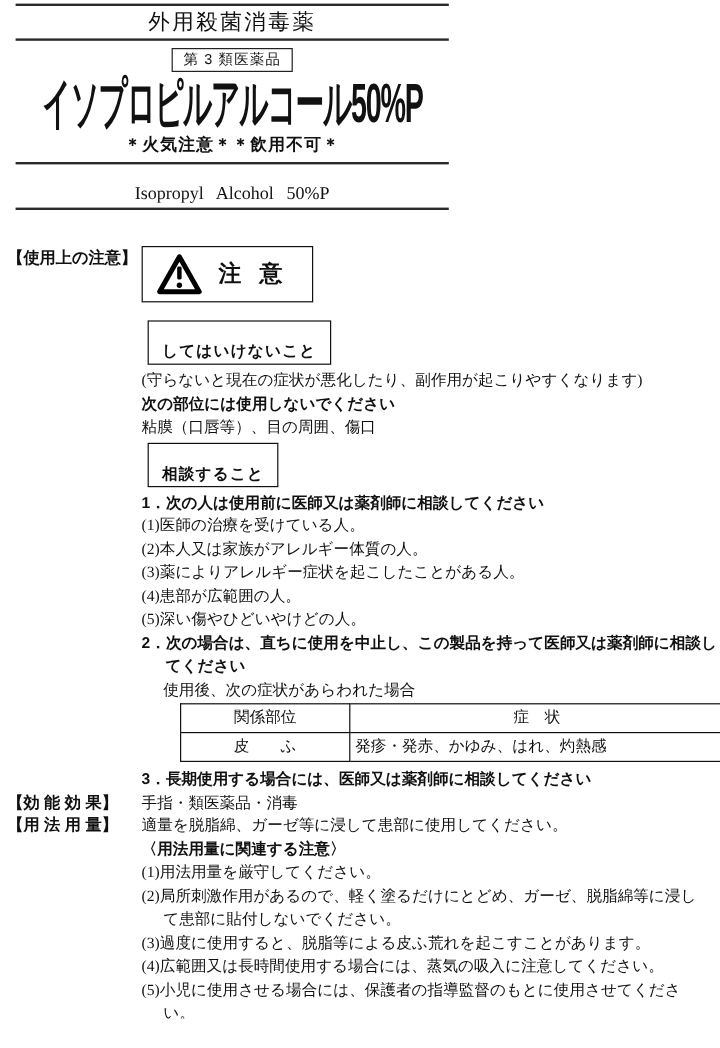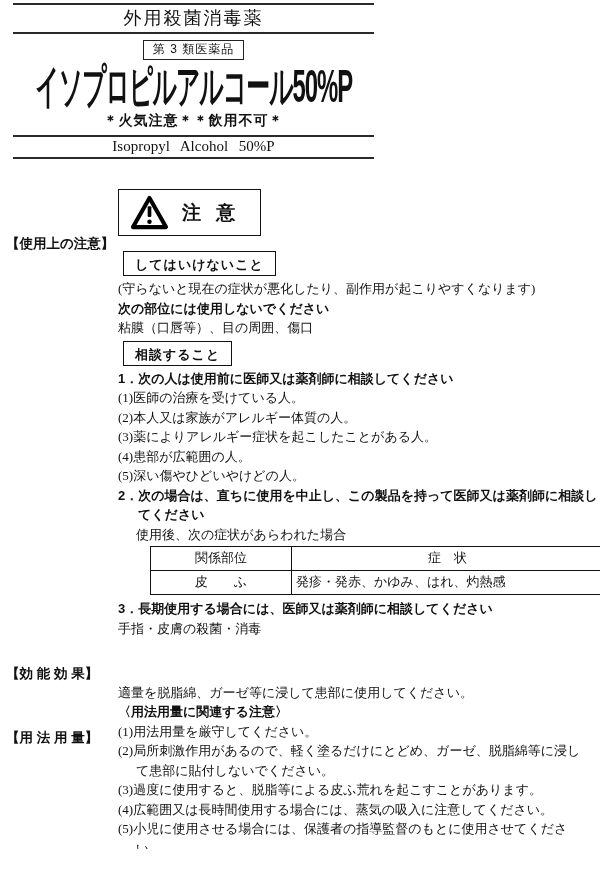--- a/index.html
+++ b/index.html
@@ -31,47 +31,47 @@
     font-weight:bold;font-size:46px;line-height:50px;
     white-space:nowrap;letter-spacing:-2px;
     transform:scaleX(0.52);transform-origin:center center;
   }
   .fire-warning{
     font-family:"Liberation Sans","DejaVu Sans",sans-serif;
     font-weight:bold;font-size:14px;text-align:center;
     letter-spacing:1px;padding:1px 0 5px;
   }
   .en-name{
-    font-size:15px;text-align:center;padding:1px 0 2px;word-spacing:7px;
+    font-size:15px;text-align:center;padding:17px 0 2px;word-spacing:7px;
   }
 
   
   .main{margin-top:30px;}
   .row{display:flex;align-items:flex-start;}
   .row-label{
     flex:0 0 112px;padding-left:6px;white-space:nowrap;
     font-family:"Liberation Sans","DejaVu Sans",sans-serif;
-    font-weight:bold;font-size:13.5px;line-height:19px;margin-top:45px;
+    font-weight:bold;font-size:13.5px;line-height:19px;
   }
   .row-content{flex:1;padding-right:10px;line-height:19.5px;}
 
   .caution-badge{
     display:inline-flex;align-items:center;gap:13px;
     border:1.8px solid #111;padding:5px 20px 5px 11px;margin:0 16px 12px 0;
     background:#fff;
   }
   .caution-text{
     font-family:"Liberation Sans","DejaVu Sans",sans-serif;
     font-weight:bold;font-size:19px;letter-spacing:5px;line-height:1;
   }
   .mini-box{
     display:inline-block;border:1.5px solid #111;
     font-family:"Liberation Sans","DejaVu Sans",sans-serif;
     font-weight:bold;font-size:13px;letter-spacing:1px;
-    padding:4px 11px 2px;margin:3px 0 3px 5px;line-height:17px;
+    padding:16px 11px 2px;margin:3px 0 3px 5px;line-height:17px;
   }
   .gothic{font-family:"Liberation Sans","DejaVu Sans",sans-serif;font-weight:bold;}
   .hang{padding-left:18px;text-indent:-18px;}
   .hang2{padding-left:20px;text-indent:-20px;}
   .indent1{margin-left:18px;}
 
   .symptable{
     border-collapse:collapse;margin:2px 0 4px 32px;table-layout:fixed;width:454px;
   }
   .symptable th,.symptable td{
@@ -152,21 +152,21 @@
           </tbody>
             </table>
 
           <div class="gothic hang2">3．長期使用する場合には、医師又は薬剤師に相談してください</div>
         </div>
       </div>
     </div>
 
     <div class="row">
       <div class="row-label">【効 能 効 果】</div>
-      <div class="row-content">手指・皮膚の殺菌・消毒</div>
+      <div class="row-content">手指・類医薬品・消毒</div>
     </div>
 
     <div class="row">
       <div class="row-label">【用 法 用 量】</div>
       <div class="row-content">
         <div>適量を脱脂綿、ガーゼ等に浸して患部に使用してください。</div>
         <div class="gothic">〈用法用量に関連する注意〉</div>
         <div class="hang">(1)用法用量を厳守してください。</div>
         <div class="hang">(2)局所刺激作用があるので、軽く塗るだけにとどめ、ガーゼ、脱脂綿等に浸して患部に貼付しないでください。</div>
         <div class="hang">(3)過度に使用すると、脱脂等による皮ふ荒れを起こすことがあります。</div>

